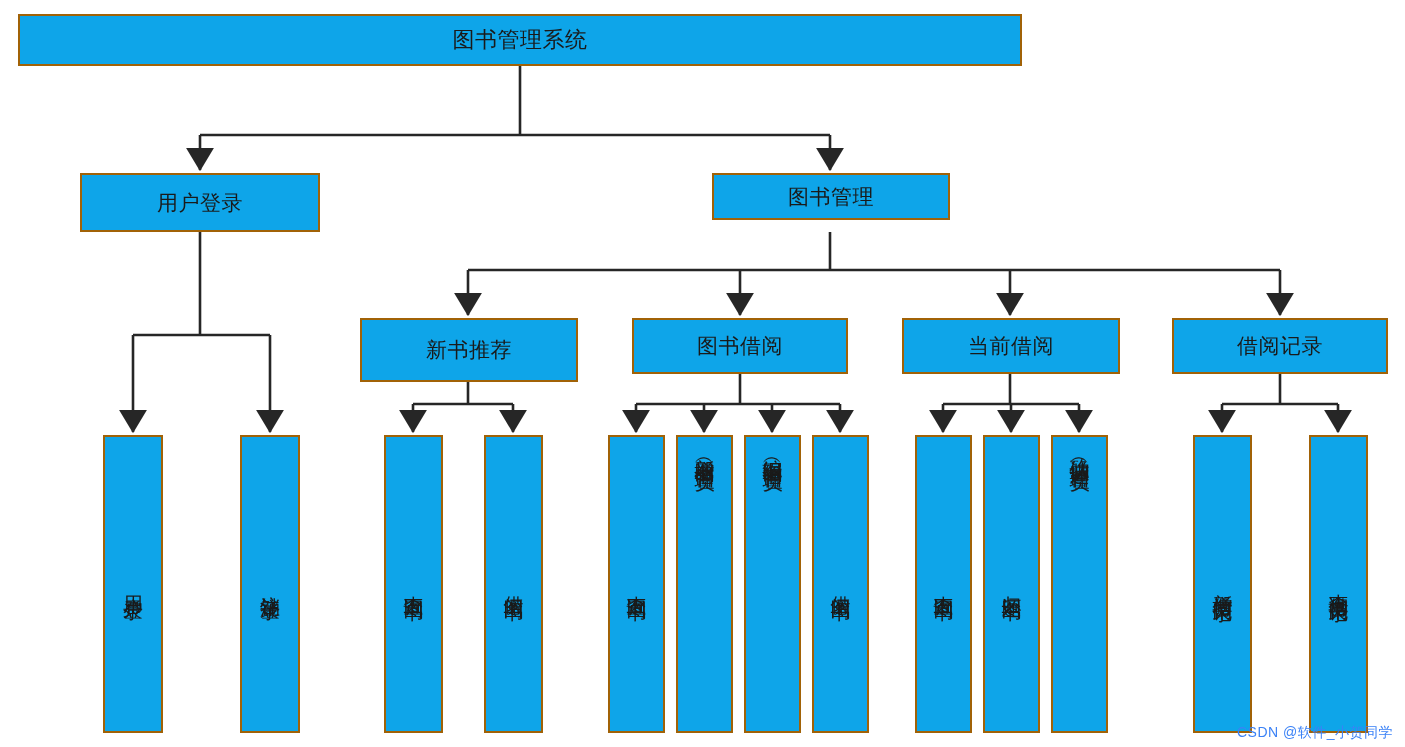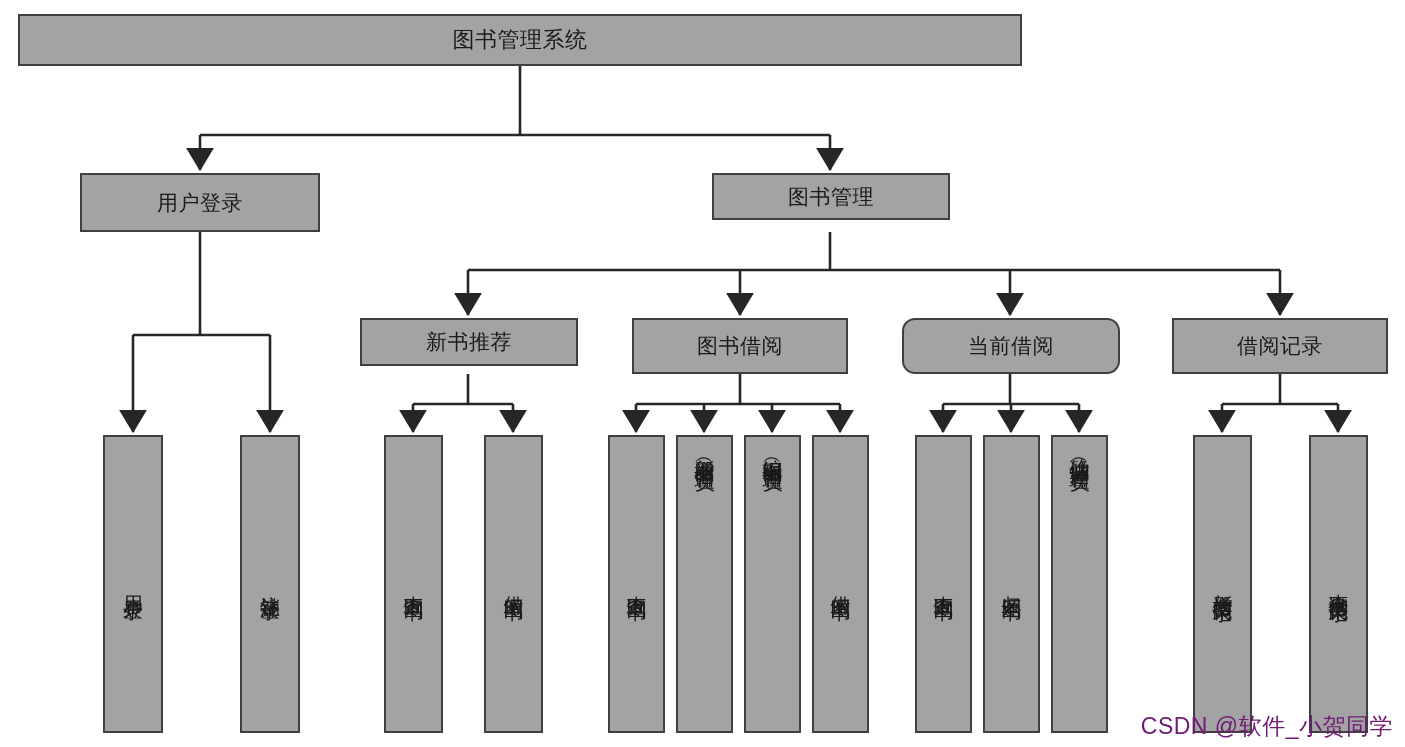--- a/index.html
+++ b/index.html
@@ -20,22 +20,22 @@
   #edges {
     position: absolute;
     left: 0;
     top: 0;
     width: 1405px;
     height: 747px;
   }
   .node {
     position: absolute;
     box-sizing: border-box;
-    background: #a3a3a3;
-    border: 2px solid #404040;
+    background: #0ea5e9;
+    border: 2px solid #a16207;
     display: flex;
     align-items: center;
     justify-content: center;
     color: #1a1a1a;
   }
   .node-label {
     display: block;
     letter-spacing: 0.5px;
     white-space: nowrap;
   }
@@ -60,22 +60,22 @@
     writing-mode: vertical-rl;
     text-orientation: upright;
     font-size: 20px;
     line-height: 1.45;
     letter-spacing: 2px;
   }
   #watermark {
     position: absolute;
     right: 12px;
     bottom: 5px;
-    font-size: 23px;
-    color: #701a75;
+    font-size: 14px;
+    color: #3b82f6;
     letter-spacing: 0.5px;
     white-space: nowrap;
     pointer-events: none;
   }
 </style>
 </head>
 <body>
 
 <div id="canvas">
 
@@ -133,27 +133,27 @@
     <span class="node-label">图书管理系统</span>
   </div>
 
   <div class="node horiz" style="left:80px; top:173px; width:240px; height:59px;">
     <span class="node-label">用户登录</span>
   </div>
   <div class="node horiz" style="left:712px; top:173px; width:238px; height:47px;">
     <span class="node-label">图书管理</span>
   </div>
 
-  <div class="node horiz" style="left:360px; top:318px; width:218px; height:48px;">
+  <div class="node horiz" style="left:360px; top:318px; width:218px; height:64px;">
     <span class="node-label">新书推荐</span>
   </div>
   <div class="node horiz" style="left:632px; top:318px; width:216px; height:56px;">
     <span class="node-label">图书借阅</span>
   </div>
-  <div class="node horiz" style="left:902px; top:318px; width:218px; height:56px;border-radius:13px;">
+  <div class="node horiz" style="left:902px; top:318px; width:218px; height:56px;">
     <span class="node-label">当前借阅</span>
   </div>
   <div class="node horiz" style="left:1172px; top:318px; width:216px; height:56px;text-align:right;">
     <span class="node-label">借阅记录</span>
   </div>
 
   <div class="node vert centered" style="left:103px; top:435px; width:60px; height:298px;">
     <span class="node-label">用户登录</span>
   </div>
   <div class="node vert centered" style="left:240px; top:435px; width:60px; height:298px;">

